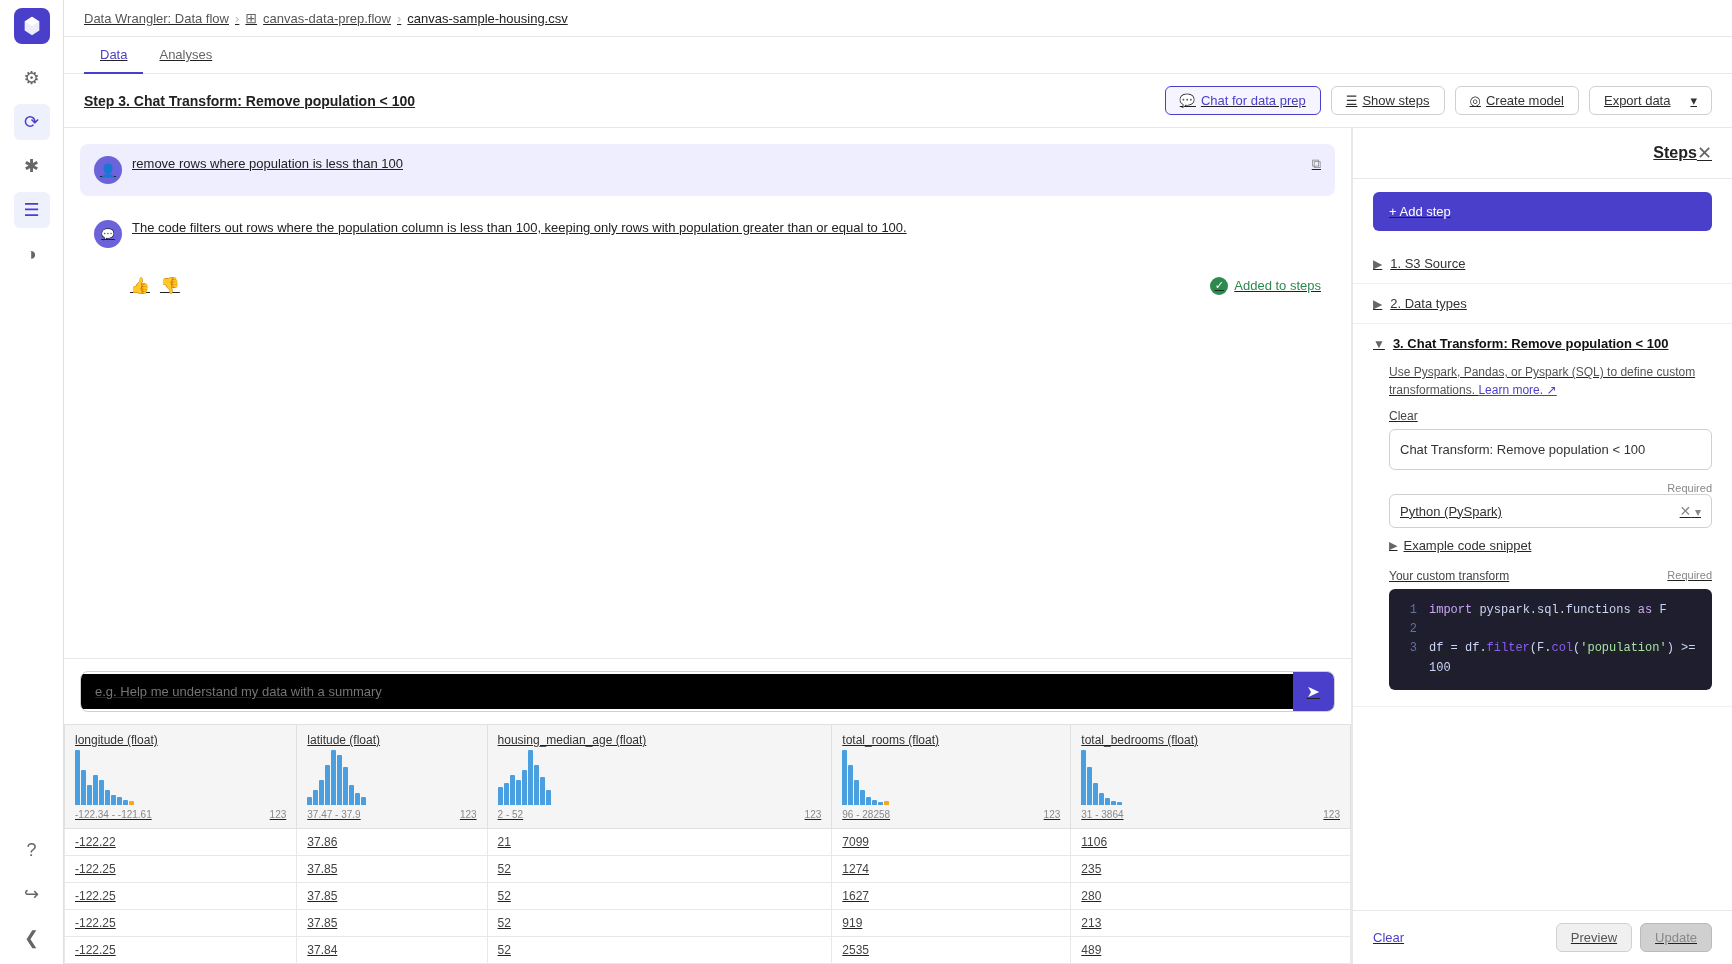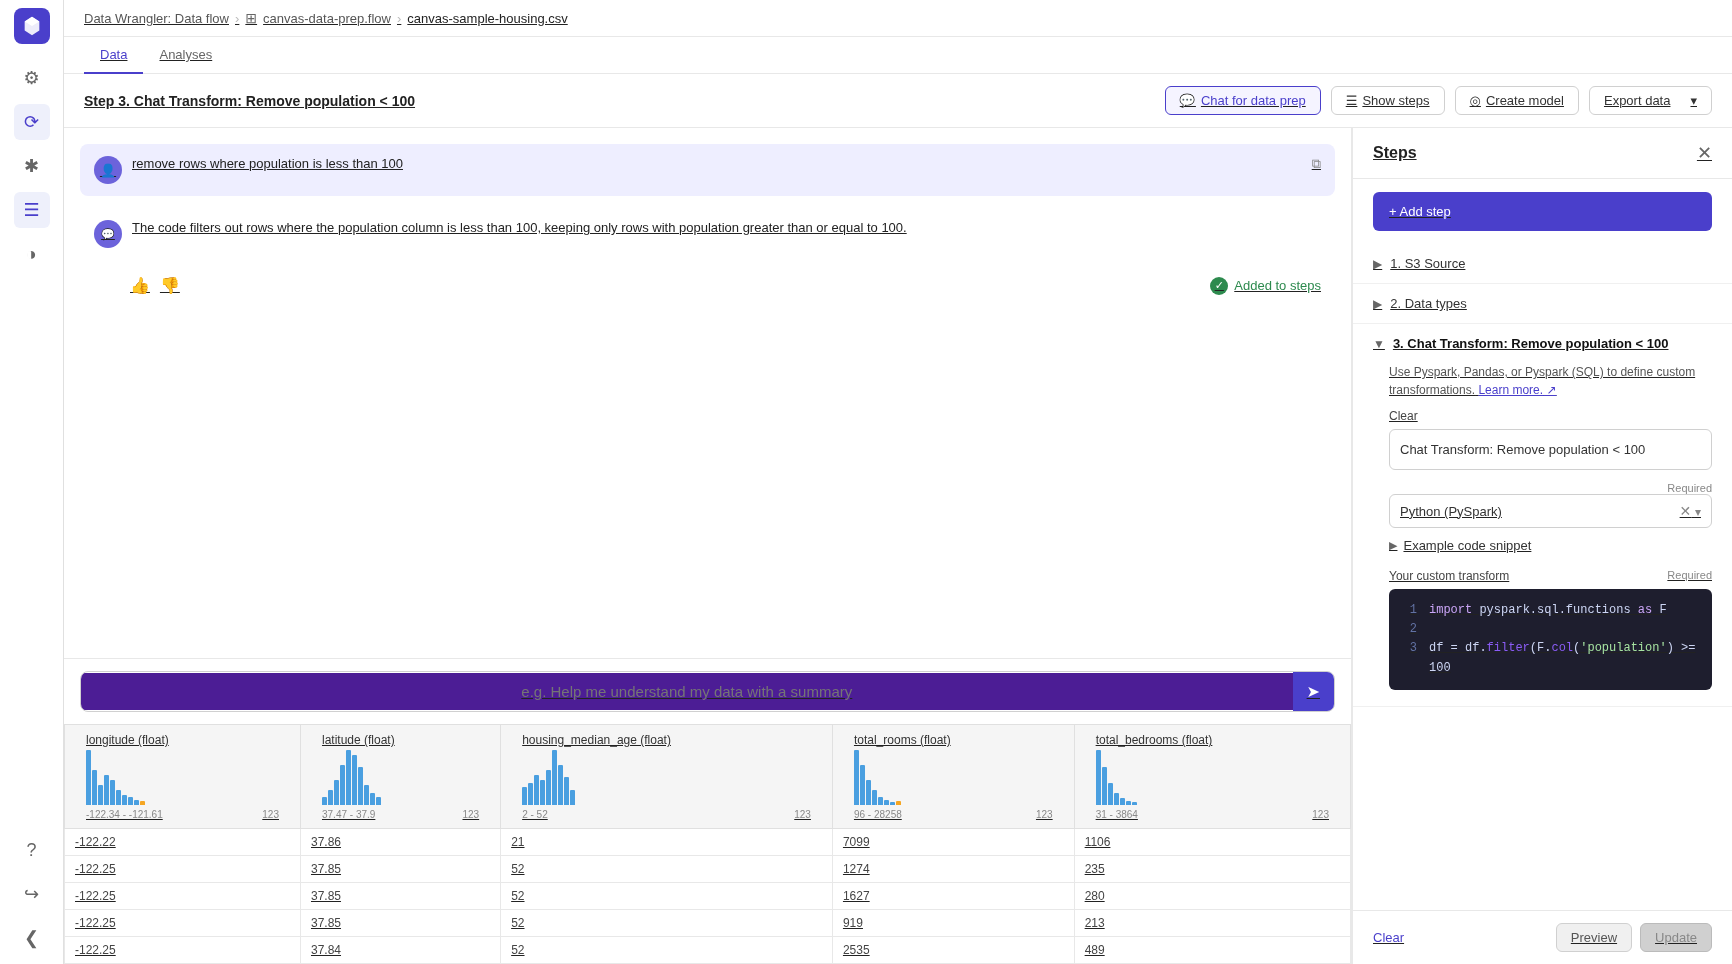--- a/index.html
+++ b/index.html
@@ -214,24 +214,23 @@
       border: 1px solid #d0d0d0;
       border-radius: 8px;
       overflow: hidden;
       background: #fff;
     }
     .chat-input {
       flex: 1;
       border: none;
       outline: none;
       padding: 10px 14px;
-      font-size: 15px;
+      font-size: 13px;
       color: #999;
-      background: #4c1d95;
-      text-align: center;
+      background: #000000;
     }
     .chat-send-btn {
       background: #4a3fcb;
       border: none;
       color: #fff;
       padding: 10px 14px;
       cursor: pointer;
       font-size: 16px;
       display: flex;
       align-items: center;
@@ -244,21 +243,21 @@
       flex-shrink: 0;
     }
     .data-table {
       width: 100%;
       border-collapse: collapse;
       font-size: 12px;
     }
     .data-table th {
       background: #f5f5f5;
       border: 1px solid #e0e0e0;
-      padding: 8px 21px;
+      padding: 8px 10px;
       text-align: left;
       font-weight: 500;
       white-space: nowrap;
       color: #333;
     }
     .data-table td {
       border: 1px solid #e8e8e8;
       padding: 6px 10px;
       color: #444;
     }
@@ -289,21 +288,21 @@
       flex-shrink: 0;
       border-left: 1px solid #e8e8e8;
       display: flex;
       flex-direction: column;
       background: #fff;
       overflow-y: auto;
     }
     .steps-header {
       display: flex;
       align-items: center;
-      justify-content: space-between;
+      justify-content: flex-end;
       padding: 14px 20px;
       border-bottom: 1px solid #e8e8e8;
     }
     .steps-title {
       font-size: 16px;
       font-weight: 600;
     }
     .close-btn {
       cursor: pointer;
       color: #666;

